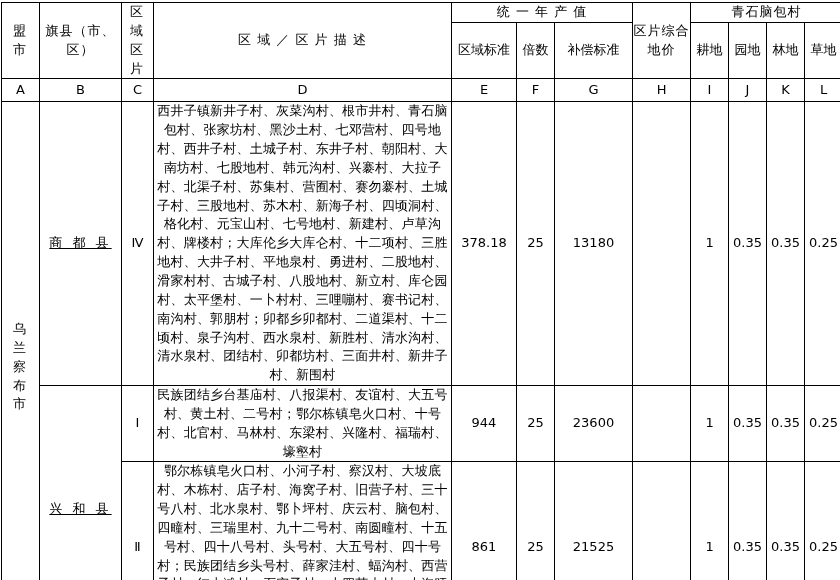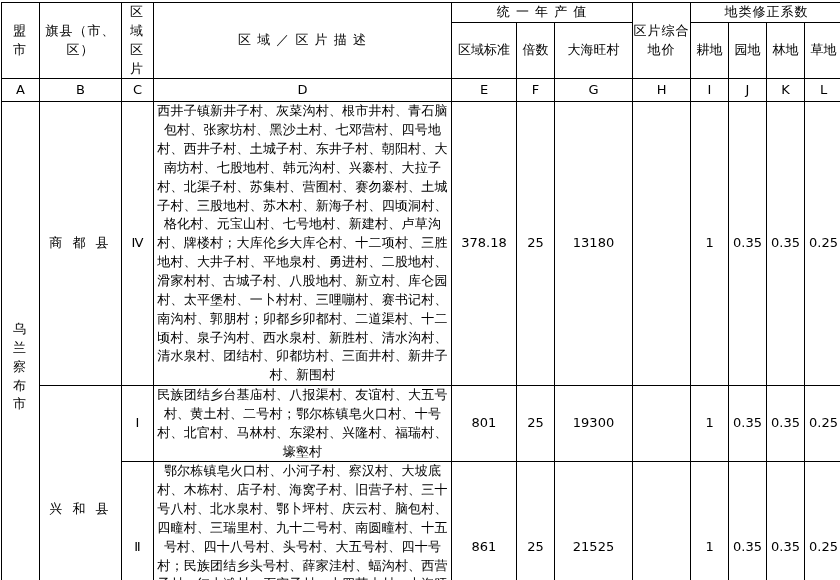--- a/index.html
+++ b/index.html
@@ -57,20 +57,21 @@
     text-align: left;
     padding: 5px 6px 6px 7px;
     font-size: 12.5px;
     line-height: 1.62;
     letter-spacing: 0.2px;
     vertical-align: top;
   }
   .county {
     font-size: 14px;
     letter-spacing: 3px;
+    text-decoration: underline;
   }
   .num { font-size: 12.5px; }
   .roman { font-size: 13px; }
 </style>
 </head>
 <body>
 
 <div class="sheet">
 <table class="grid">
   <colgroup>
@@ -101,27 +102,27 @@
             <span>
               <span>区</span>
               <span>域</span>
               <span>区</span>
               <span>片</span>
             </span>
           </td>
     <td rowspan="3" class="hdr-main"><span>区 域 ／ 区 片 描 述</span></td>
     <td colspan="3" class="hdr-main"><span>统 一 年 产 值</span></td>
     <td rowspan="3" class="hdr-main"><span>区片综合地价</span></td>
-    <td colspan="4" class="hdr-main"><span>地类修正系数</span></td>
+    <td colspan="4" class="hdr-main"><span>青石脑包村</span></td>
   </tr>
 
   <tr style="height:46px">
     <td rowspan="2" class="hdr-sub"><span>区域标准</span></td>
     <td rowspan="2" class="hdr-sub"><span>倍数</span></td>
-    <td rowspan="2" class="hdr-sub"><span>大海旺村</span></td>
+    <td rowspan="2" class="hdr-sub"><span>补偿标准</span></td>
     <td rowspan="2" class="hdr-sub"><span>耕地</span></td>
     <td rowspan="2" class="hdr-sub"><span>园地</span></td>
     <td rowspan="2" class="hdr-sub"><span>林地</span></td>
     <td rowspan="2" class="hdr-sub"><span>草地</span></td>
   </tr>
   <tr></tr>
 
   <tr class="letter-row">
     <td>A</td>
     <td>B</td>
@@ -157,23 +158,23 @@
     <td class="num">1</td>
     <td class="num">0.35</td>
     <td class="num">0.35</td>
     <td class="num">0.25</td>
   </tr>
 
   <tr style="height:60px">
     <td rowspan="2" class="county">兴 和 县</td>
     <td class="roman">Ⅰ</td>
     <td class="desc">民族团结乡台基庙村、八报渠村、友谊村、大五号村、黄土村、二号村；鄂尔栋镇皂火口村、十号村、北官村、马林村、东梁村、兴隆村、福瑞村、壕壑村</td>
-    <td class="num">801</td>
+    <td class="num">944</td>
     <td class="num">25</td>
-    <td class="num">19300</td>
+    <td class="num">23600</td>
     <td class="num"></td>
     <td class="num">1</td>
     <td class="num">0.35</td>
     <td class="num">0.35</td>
     <td class="num">0.25</td>
   </tr>
 
   <tr style="height:138px">
     <td class="roman">Ⅱ</td>
     <td class="desc">鄂尔栋镇皂火口村、小河子村、察汉村、大坡底村、木栋村、店子村、海窝子村、旧营子村、三十号八村、北水泉村、鄂卜坪村、庆云村、脑包村、四疃村、三瑞里村、九十二号村、南圆疃村、十五号村、四十八号村、头号村、大五号村、四十号村；民族团结乡头号村、薛家洼村、蝠沟村、西营子村、红土滩村、石窝子村、十四苏木村、大海旺村、张家村村、官子店村、西壕堑村、乔龙沟村、庆</td>

